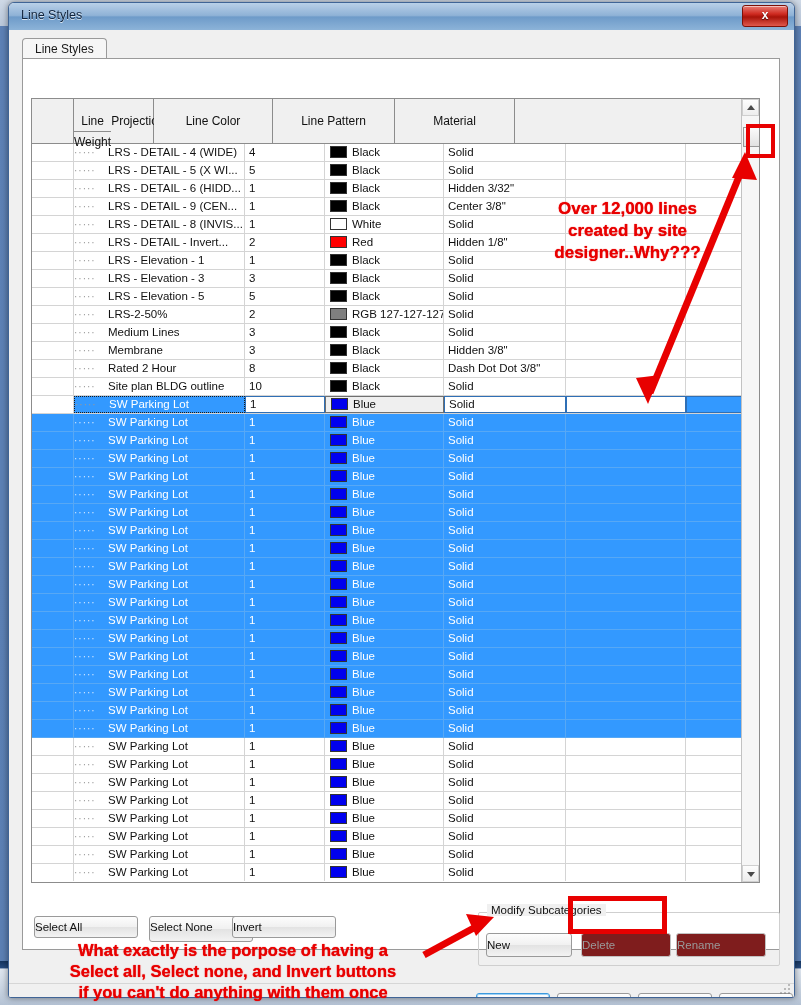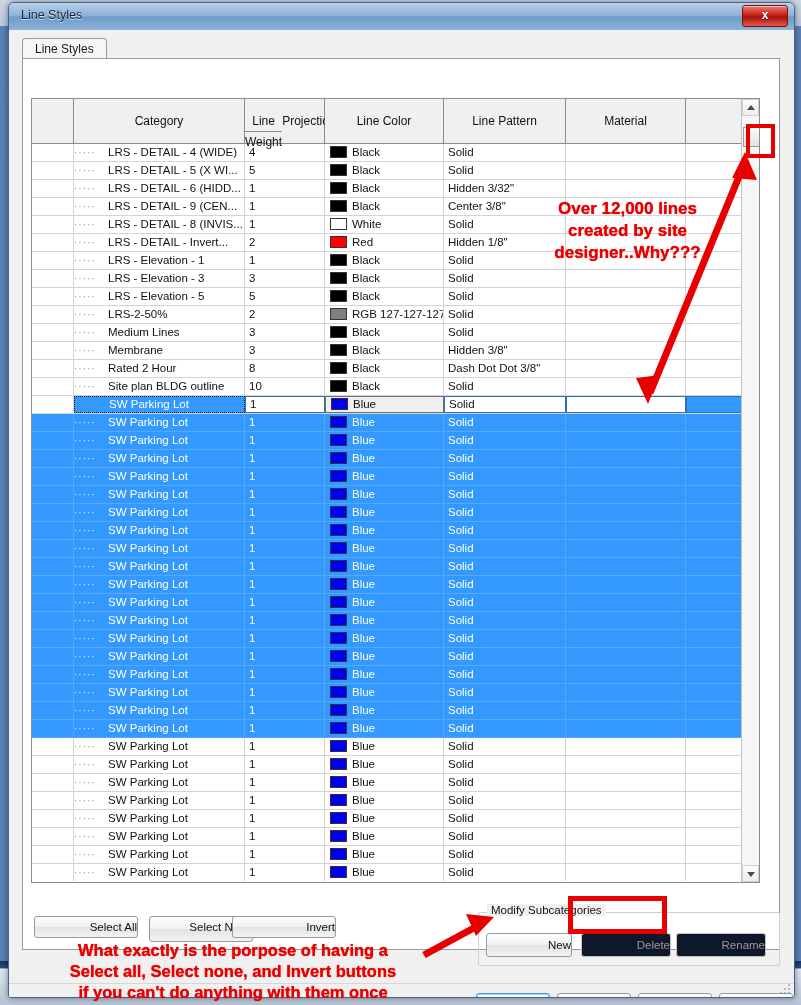--- a/index.html
+++ b/index.html
@@ -107,23 +107,23 @@
   .sb-arrow.up i{transform:translate(-50%,-60%);border-bottom:5px solid #4a4a4a;}
   .sb-arrow.down i{transform:translate(-50%,-40%);border-top:5px solid #4a4a4a;}
   #sb-thumb{position:absolute;left:1px;top:28px;width:15px;height:18px;
     background:linear-gradient(180deg,#fbfbfb,#e2e2e2);border:1px solid #9a9a9a;cursor:pointer;}
   #sb-track{position:absolute;left:0;top:17px;width:17px;height:749px;background:#f6f6f6;}
 
   
   .btn{
     background:linear-gradient(180deg,#fdfdfd 0%,#f1f1f1 48%,#e3e3e3 52%,#f3f3f3 100%);
     border:1px solid #9a9a9a;border-radius:3px;font-size:11.5px;color:#111;
-    text-align:right;cursor:pointer;box-sizing:border-box;
-  }
-  .btn.disabled{color:#9a9a9a;background:#0f172a;border-color:#c2c2c2;cursor:default;}
+    text-align:left;cursor:pointer;box-sizing:border-box;
+  }
+  .btn.disabled{color:#9a9a9a;background:#7f1d1d;border-color:#c2c2c2;cursor:default;}
   .btn.focus{border:1px solid #3c9ade;box-shadow:0 0 0 1px #9fd2f5 inset;}
   #select-all{position:absolute;left:25px;top:886px;width:104px;height:22px;line-height:20px;}
   #select-none{position:absolute;left:140px;top:886px;width:104px;height:26px;line-height:20px;}
   #invert{position:absolute;left:223px;top:886px;width:104px;height:22px;line-height:20px;}
 
   
   #modify-group{position:absolute;left:469px;top:882px;width:300px;height:52px;
      border:1px solid #cfcfcf;border-radius:2px;}
   #modify-legend{position:absolute;left:478px;top:874px;background:#f0f0f0;padding:0 4px;font-size:11.5px;color:#111;}
   #btn-new{position:absolute;left:477px;top:903px;width:86px;height:24px;line-height:22px;}
@@ -173,21 +173,20 @@
 
     <div id="tabstrip">
       <div id="tab-line-styles">Line Styles</div>
     </div>
 
     <div id="tabpage"></div>
 
     <div id="grid">
       <div class="ghead" id="grid-header">
           <div class="hcell" style="width: 42px;"></div>
-          <div class="hcell" style="width: 171px;">Category</div>
           <div class="hcell split" style="width: 80px;">
             <div class="top">Line Weight</div>
             <div class="bot">Projection</div>
           </div>
           <div class="hcell" style="width: 119px;">Line Color</div>
           <div class="hcell" style="width: 122px;">Line Pattern</div>
           <div class="hcell" style="width: 120px;">Material</div>
           <div class="hcell" style="width: 72px; border-right: none;"></div>
         </div>
       <div class="gbody" id="grid-body">

